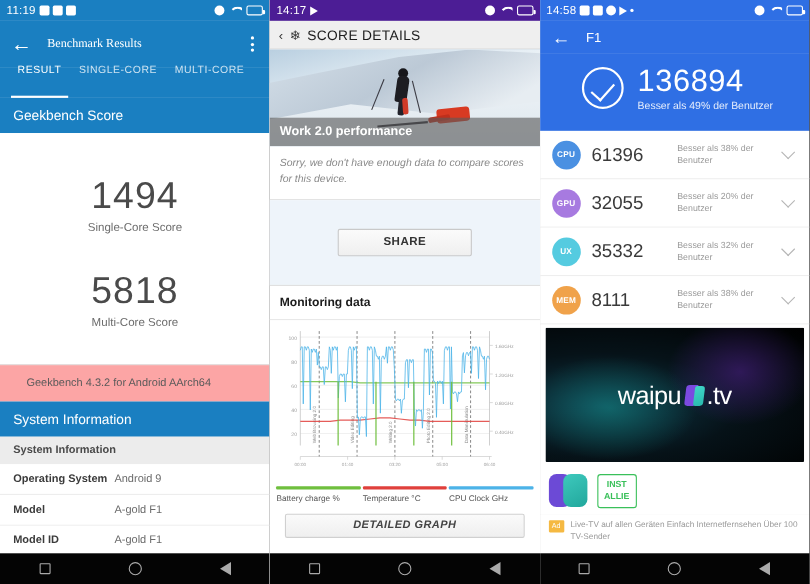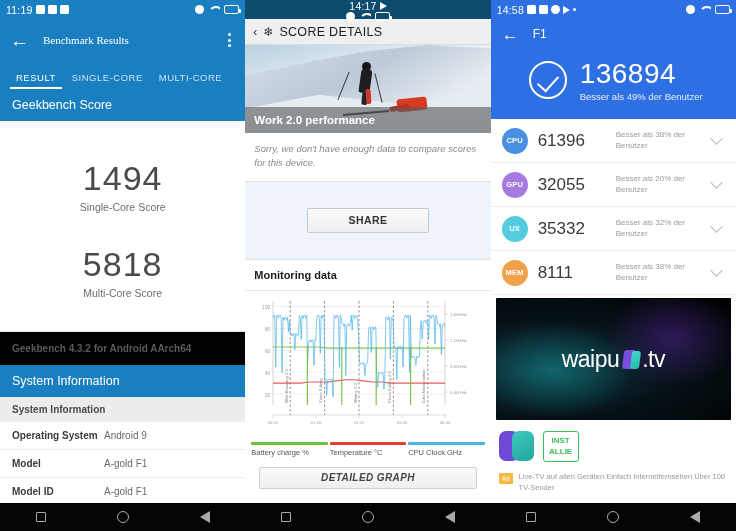--- a/index.html
+++ b/index.html
@@ -41,53 +41,53 @@
     background: #1a7fc1; height: 42px; display: flex; align-items: center;
     padding: 0 10px; color: #fff; gap: 14px;
   }
   .gb-back { font-size: 19px; line-height: 1; cursor: pointer; }
   .gb-title { font-size: 11px; font-weight: 500; flex: 1; font-family: Liberation Serif, serif; }
   .gb-kebab { display: flex; flex-direction: column; gap: 2.5px; padding: 2px 4px; }
   .gb-kebab i { width: 3px; height: 3px; background: #fff; border-radius: 50%; display: block; }
   .gb-tabs { background: #1a7fc1; display: flex; padding: 0 8px; height: 28px; align-items: flex-end; }
   .gb-tab {
     color: rgba(255,255,255,.78); font-size: 9.5px; letter-spacing: .5px;
-    padding: 0 8px 6px 8px; position: relative; font-weight: 500;
+    padding: 0 8px 20px 8px; position: relative; font-weight: 500;
   }
   .gb-tab.active { color: #fff; }
   .gb-tab.active::after {
     content: ""; position: absolute; left: 2px; right: 2px; bottom: 0;
     height: 2.5px; background: #fff;
   }
   .gb-section {
     background: #1a7fc1; color: #fff; font-size: 12.5px;
     padding: 9px 12px; font-weight: 400;
   }
   .gb-scores { background: #fff; padding: 22px 0 16px; }
   .gb-scoreblk { text-align: center; padding: 16px 0; }
   .gb-scoreblk .num { font-size: 34px; color: #4a4a4a; font-weight: 300; letter-spacing: 1px; }
   .gb-scoreblk .lbl { font-size: 10.5px; color: #6d6d6d; margin-top: 3px; }
   .gb-version {
-    font-size: 10px; color: #5a5a5a; padding: 11px 12px;
-    border-top: 1px solid #e3e3e3; background: #000000; font-weight: bold;
+    font-size: 10px; color: #5a5a5a; padding: 11px 24px;
+    border-top: 1px solid #e3e3e3; background: #fca5a5;
   }
   .gb-subhead {
     background: #ececec; font-size: 10px; font-weight: bold; color: #4a4a4a;
     padding: 7px 12px;
   }
   .gb-row {
     display: flex; font-size: 10px; padding: 8px 12px;
     border-bottom: 1px solid #ededed; background: #fff; align-items: center;
   }
   .gb-row .k { font-weight: bold; color: #3b3b3b; width: 92px; flex-shrink: 0; }
   .gb-row .v { color: #6a6a6a; }
 
   
   .p2 { background: #fff; }
-  .p2 .statusbar { background: #0c4a6e; flex-direction: column; }
+  .p2 .statusbar { background: #4c1d95; }
   .pm-appbar {
     height: 26px; background: #efefef; display: flex; align-items: center;
     gap: 6px; padding: 0 8px; border-bottom: 1px solid #dcdcdc;
   }
   .pm-back { font-size: 12px; color: #333; }
   .pm-flake { font-size: 12px; color: #333; }
   .pm-title { font-size: 12.5px; color: #1c1c1c; letter-spacing: .3px; }
   .pm-hero { position: relative; height: 88px; overflow: hidden; background: #cfe0ee; }
   .pm-hero .sky {
     position: absolute; inset: 0;

